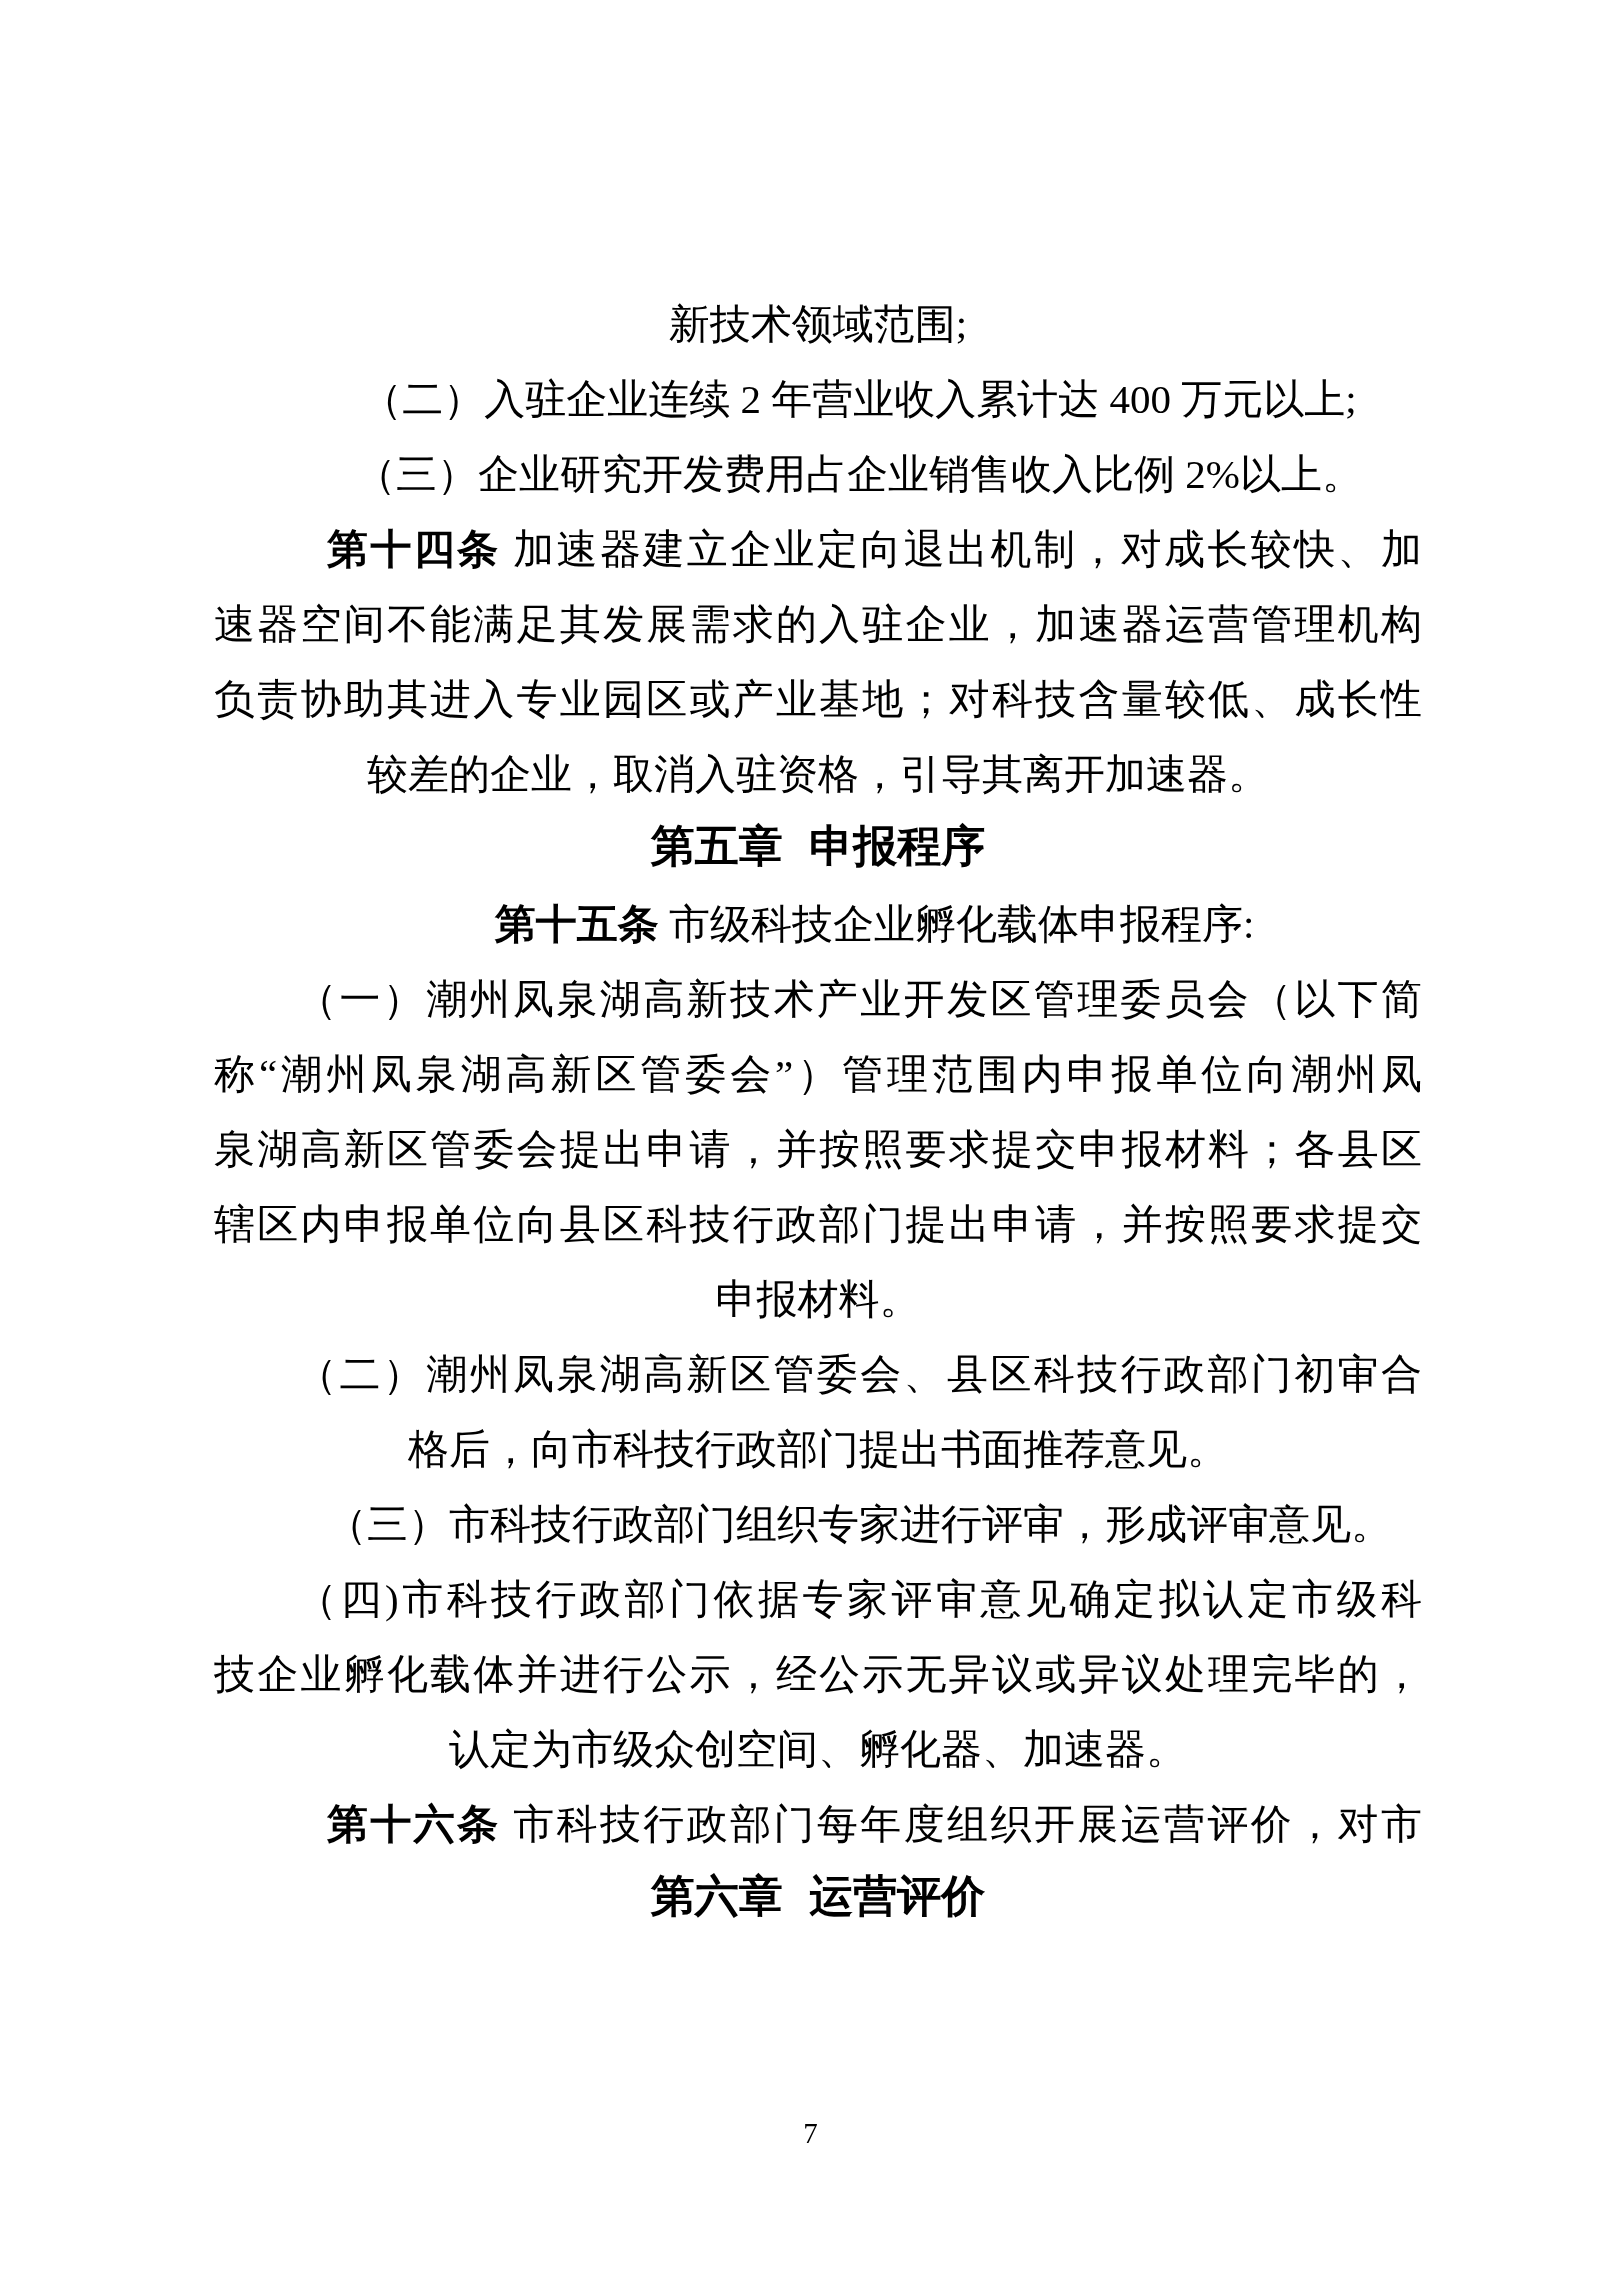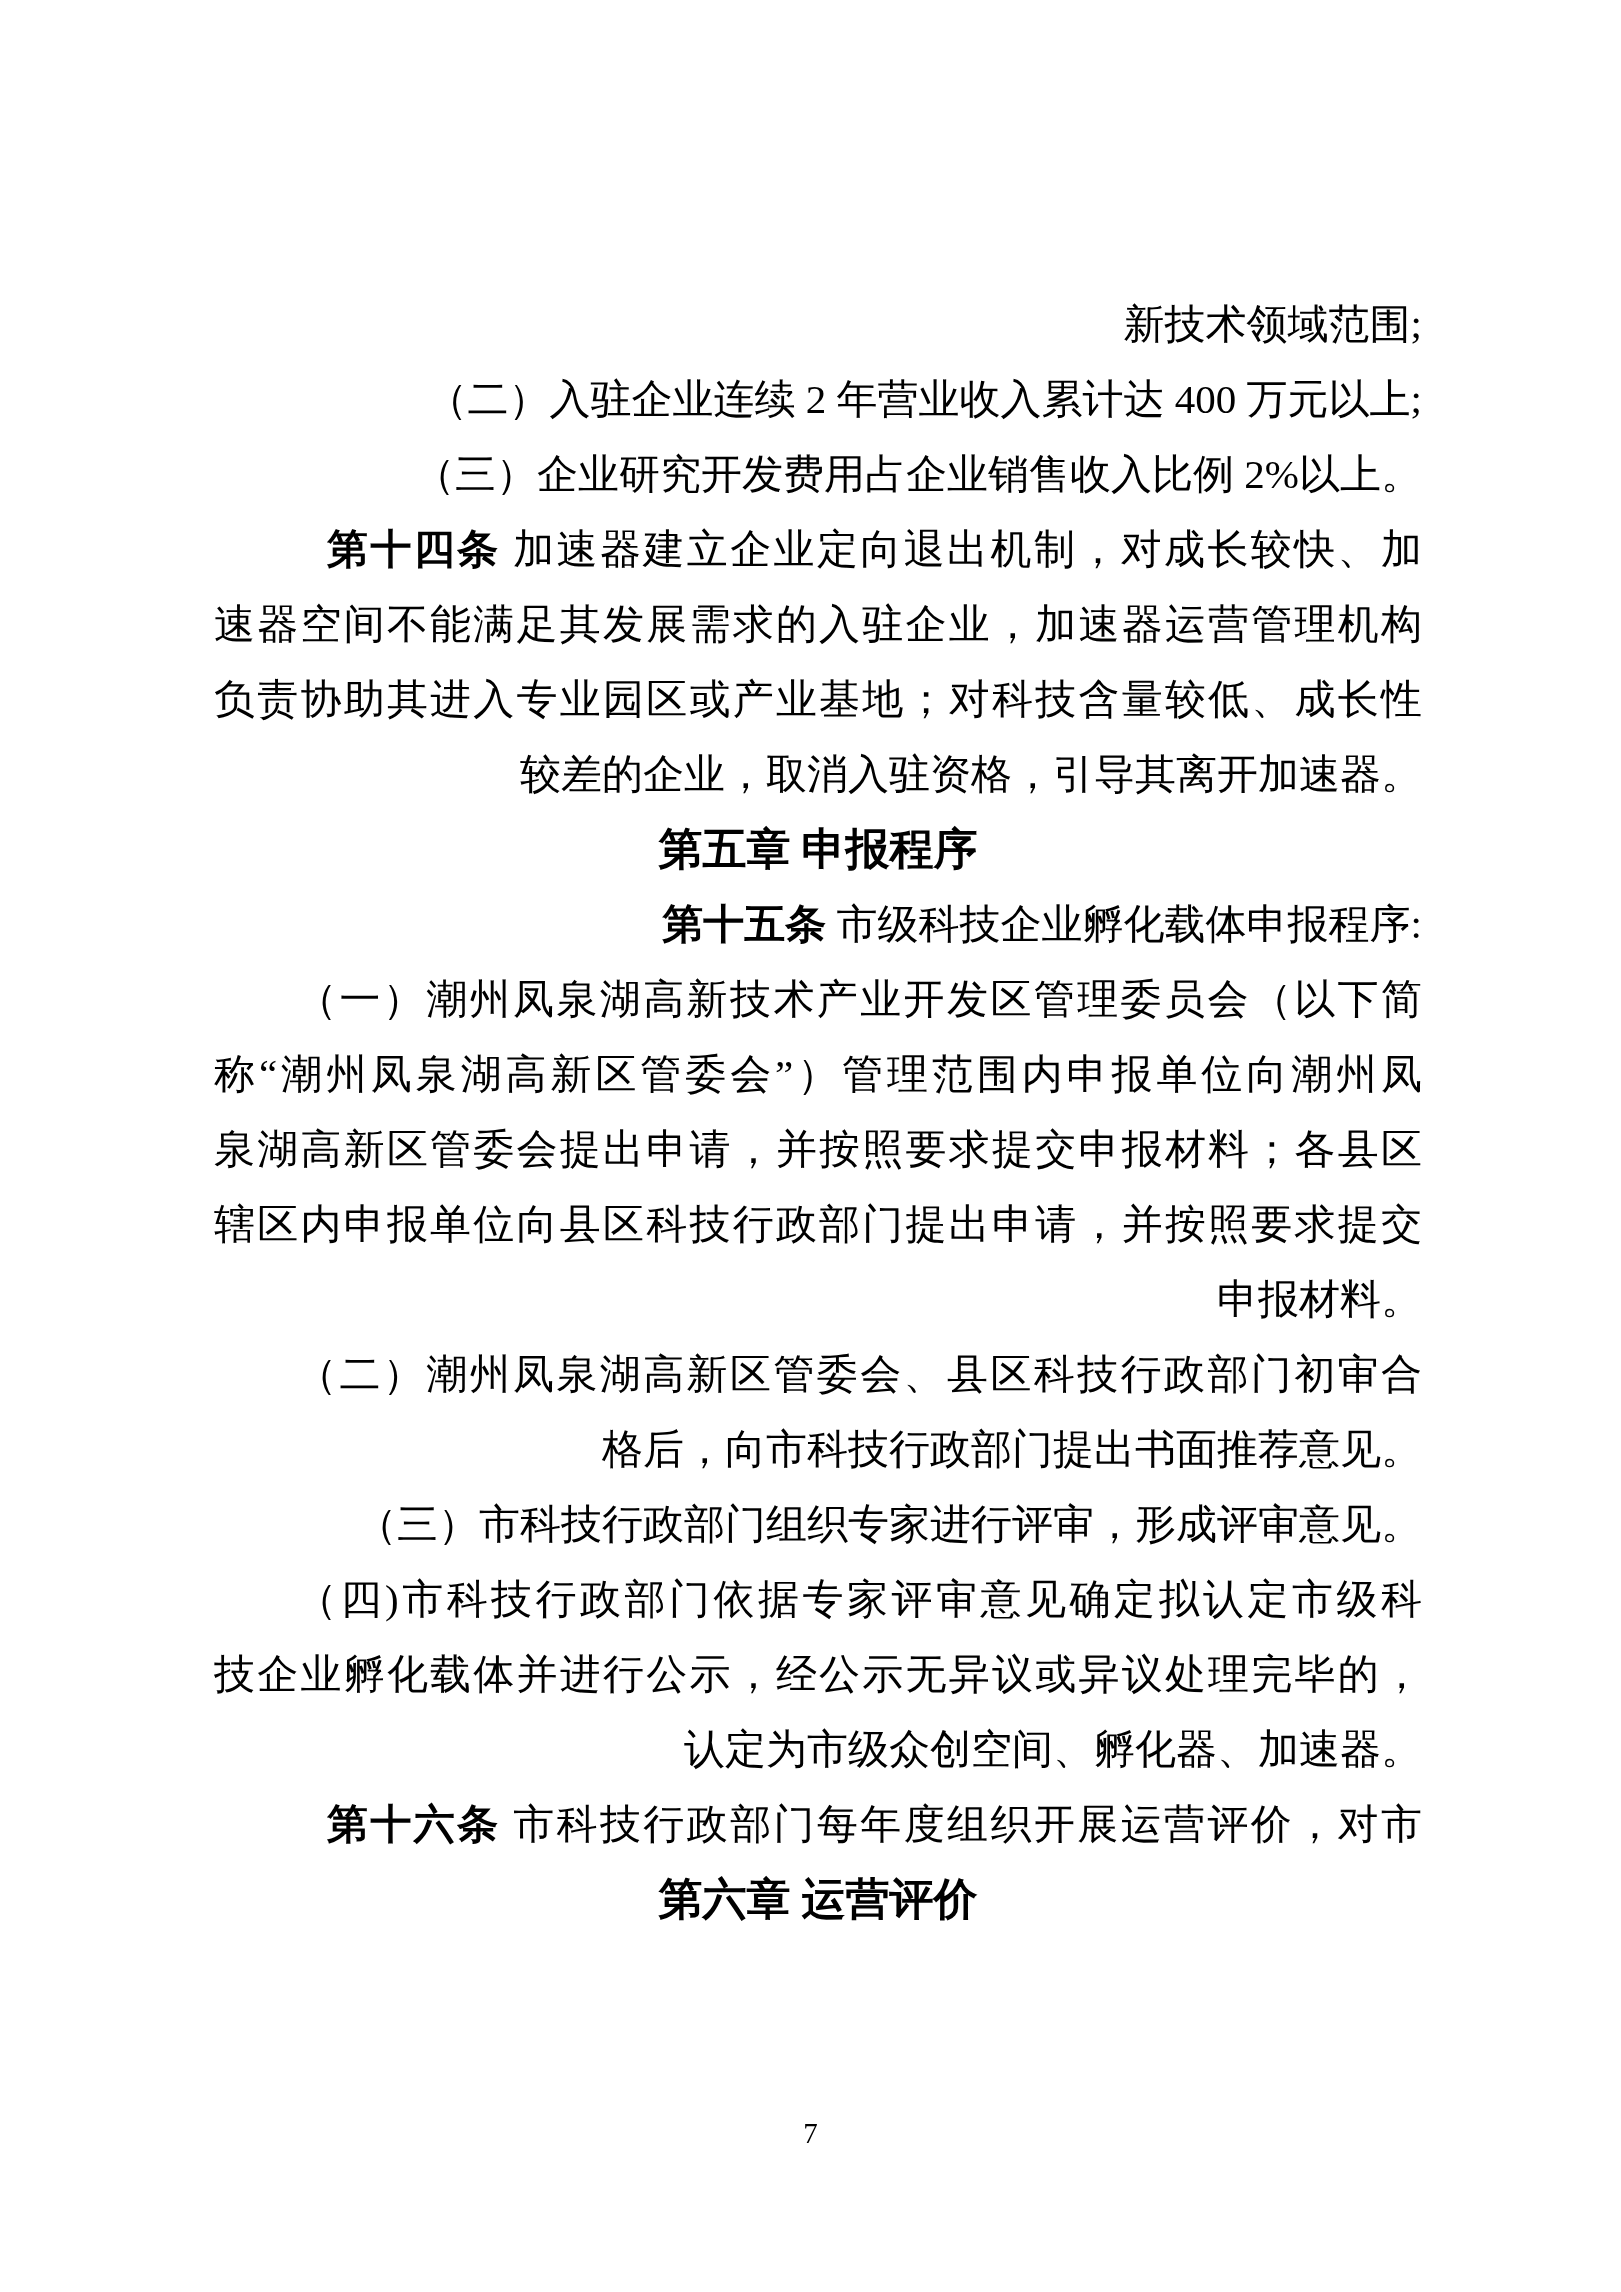--- a/index.html
+++ b/index.html
@@ -20,32 +20,32 @@
     position: absolute;
     left: 214px;
     top: 287px;
     width: 1208px;
   }
   .line {
     height: 75px;
     line-height: 75px;
     font-size: 41px;
     white-space: pre;
-    text-align: right;
+    text-align: center;
   }
   .line.justify {
     white-space: normal;
     text-align: justify;
     text-align-last: justify;
   }
   .line.indent {
     text-indent: 82px;
   }
   .line.heading {
-    font-family: Liberation Serif, serif;
+    font-family: Liberation Mono, monospace;
     font-weight: bold;
     font-size: 44px;
     text-align: right;
     text-align-last: center;
     text-indent: 0;
     white-space: pre;
   }
   .article-no {
     font-weight: bold;
     margin-left: 31px;

